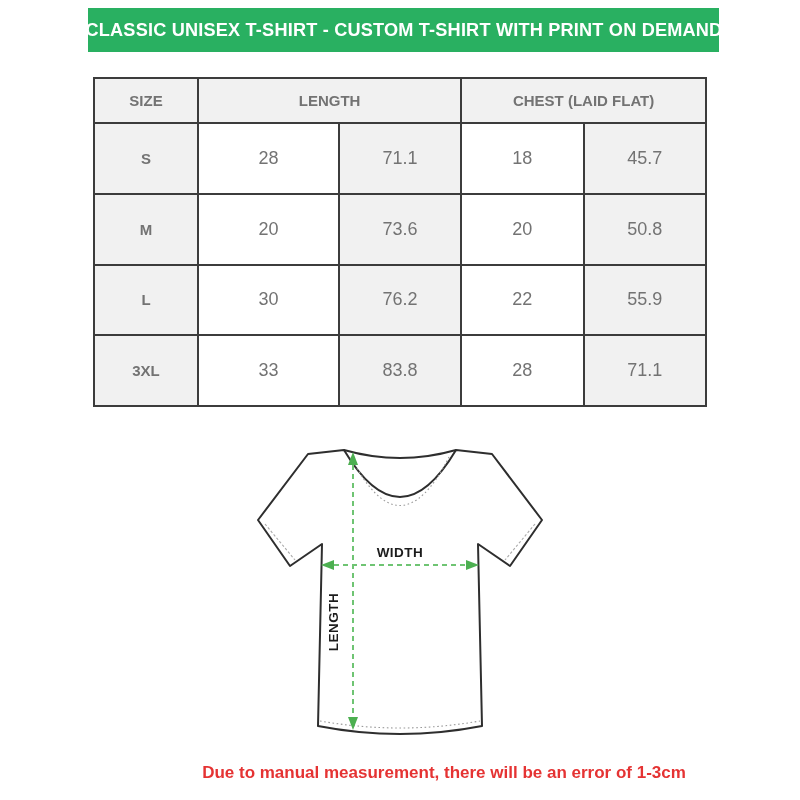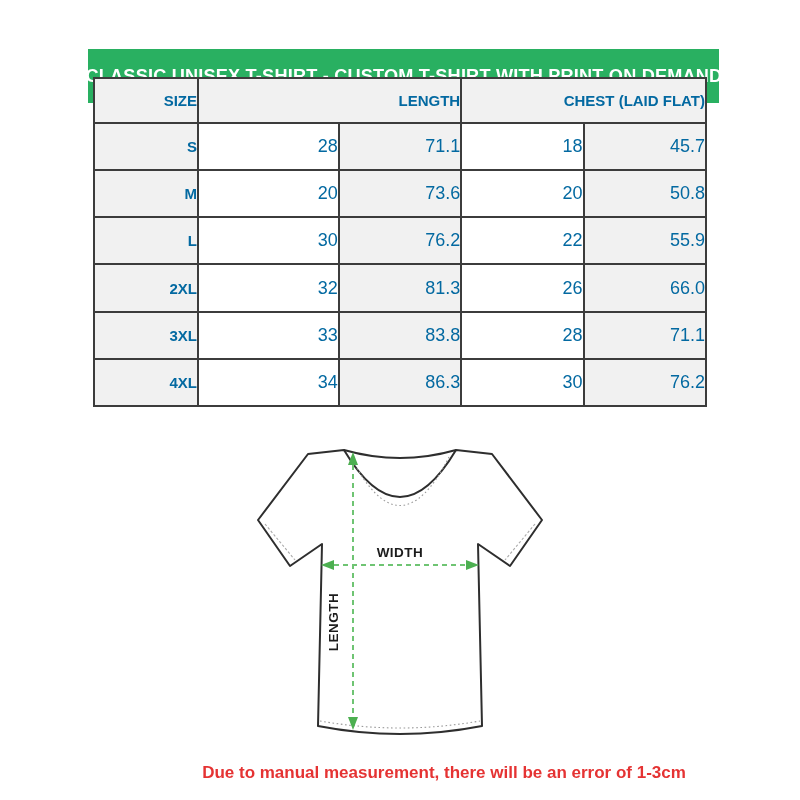--- a/index.html
+++ b/index.html
@@ -2,35 +2,35 @@
 <html><head>
 <meta charset="utf-8">
 <style>
   html,body{margin:0;padding:0;}
   body{
     width:800px;height:800px;background:#ffffff;position:relative;
     font-family:"Liberation Sans","DejaVu Sans",sans-serif;overflow:hidden;
   }
   
   .banner{
-    position:absolute;left:88px;top:8px;width:631px;height:54px;
-    background:#29b061;display:flex;align-items:center;justify-content:center;margin-top:41px;
+    position:absolute;left:88px;top:8px;width:631px;height:44px;
+    background:#29b061;display:flex;align-items:center;justify-content:center;
   }
   .banner-title{
     color:#ffffff;font-weight:700;font-size:18.5px;letter-spacing:.2px;
     white-space:nowrap;transform:scaleX(.98);
   }
   
   .size-table{
     position:absolute;left:93px;top:77px;width:614px;height:330px;
     border-collapse:collapse;table-layout:fixed;
   }
   .size-table td,.size-table th{
-    border:2px solid #3c3c3c;text-align:right;vertical-align:middle;
-    color:#0369a1;padding:0;
+    border:2px solid #3c3c3c;text-align:center;vertical-align:middle;
+    color:#737373;padding:0;
   }
   .size-table th{background:#f1f1f1;font-size:15px;font-weight:700;height:43px;}
   .size-table td{font-size:18px;font-weight:500;height:34px;}
   .size-table td.size-cell{background:#f1f1f1;font-weight:700;font-size:15px;}
   .size-table td.cm-cell{background:#f1f1f1;}
   .size-table td.in-cell{background:#ffffff;}
   
   .diagram{position:absolute;left:252px;top:444px;width:296px;height:304px;}
   
   .footnote{
@@ -76,39 +76,25 @@
       <td class="cm-cell">50.8</td>
     </tr>
     <tr>
       <td class="size-cell">L</td>
       <td class="in-cell">30</td>
       <td class="cm-cell">76.2</td>
       <td class="in-cell">22</td>
       <td class="cm-cell">55.9</td>
     </tr>
     <tr>
-      <td class="size-cell">2XL</td>
-      <td class="in-cell">32</td>
-      <td class="cm-cell">81.3</td>
-      <td class="in-cell">26</td>
-      <td class="cm-cell">66.0</td>
-    </tr>
-    <tr>
       <td class="size-cell">3XL</td>
       <td class="in-cell">33</td>
       <td class="cm-cell">83.8</td>
       <td class="in-cell">28</td>
       <td class="cm-cell">71.1</td>
-    </tr>
-    <tr>
-      <td class="size-cell">4XL</td>
-      <td class="in-cell">34</td>
-      <td class="cm-cell">86.3</td>
-      <td class="in-cell">30</td>
-      <td class="cm-cell">76.2</td>
     </tr>
   </tbody>
 </table>
 
 <svg class="diagram" viewBox="0 0 296 304" xmlns="http://www.w3.org/2000/svg">
 
   <g fill="#ffffff" stroke="#2e2e2e" stroke-width="2" stroke-linejoin="round">
     <path d="M 92,6
              Q 148,22 204,6
              L 240,10

